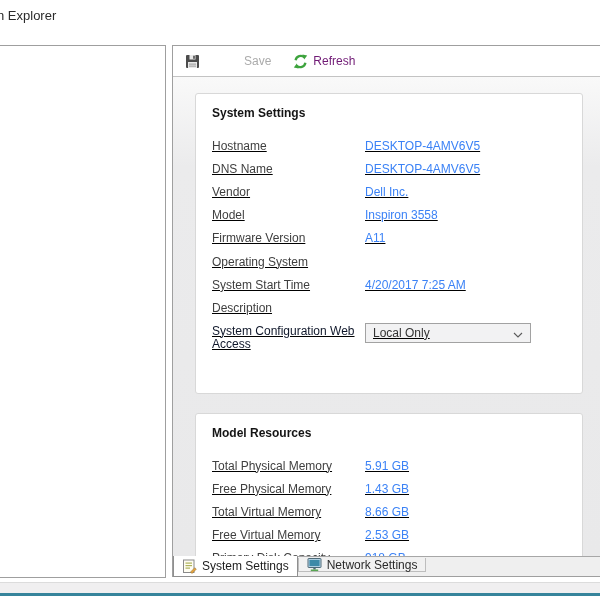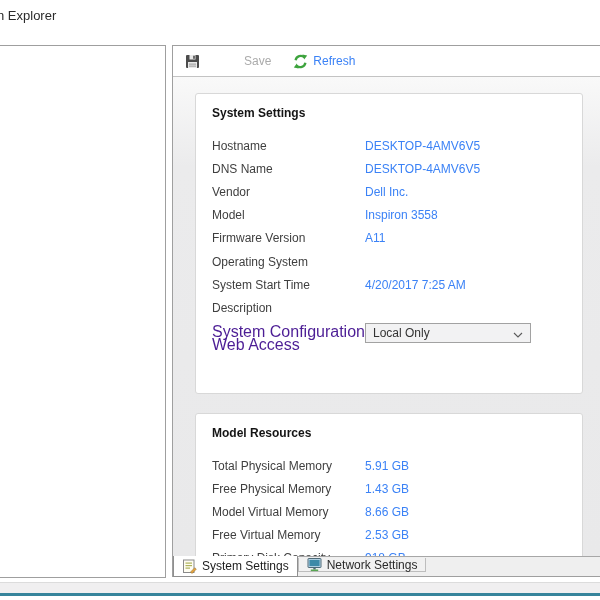--- a/index.html
+++ b/index.html
@@ -12,39 +12,39 @@
   
   .left-pane { position:absolute; left:-2px; top:45px; width:168px; height:533px;
     background:#ffffff; border:1px solid #9f9f9f; }
 
   
   .main-panel { position:absolute; left:172px; top:45px; width:432px; height:532px;
     background:#ffffff; border:1px solid #9f9f9f; border-right:none; display:flex; flex-direction:column; }
 
   .toolbar { height:31px; background:#ffffff; border-bottom:1px solid #c3c3c3;
     display:flex; align-items:center; padding-left:8px; gap:14px; flex:0 0 auto; }
-  .tool-btn { display:flex; align-items:center; gap:5px; font-size:12px; color:#3b82f6;
+  .tool-btn { display:flex; align-items:center; gap:5px; font-size:12px; color:#701a75;
     background:transparent; border:none; padding:3px 4px; cursor:pointer; }
   .tool-btn.disabled { color:#ababab; cursor:default;gap:44px; }
   .tool-btn svg { display:block; }
 
   .content { flex:1 1 auto; overflow:hidden; position:relative;
     background:linear-gradient(180deg,#f9f9f9 0px,#ebebec 90px,#e9e9ea 100%); }
 
   .card { position:absolute; left:22px; width:388px; background:#ffffff;
     border:1px solid #d8d8d8; border-radius:3px; }
   .card-settings { top:16px; height:301px; }
   .card-resources { top:336px; height:280px; }
   .card-title { font-size:12px; font-weight:bold; color:#141414; padding:12px 16px 0 16px; }
-  .rows { margin-top:14px; padding:0 16px; }
+  .rows { margin-top:14px; padding:0 16px;text-decoration:underline; }
   .row { display:flex; height:23.2px; align-items:center; }
   .row .lbl { width:153px; flex:0 0 153px; font-size:12px; color:#3f3f3f; }
   .row .val { font-size:12px; color:#3b82f6; }
   .row-webaccess { display:flex; margin-top:3px; align-items:flex-start; }
-  .row-webaccess .lbl { width:153px; flex:0 0 153px; font-size:16px; color:#4c1d95; line-height:13px; padding-top:2px; }
+  .row-webaccess .lbl { width:153px; flex:0 0 153px; font-size:12px; color:#0f172a; line-height:13px; padding-top:2px; }
   .dropdown { width:166px; height:20px; background:#f2f2f3; border:1px solid #a2a2a2;
     display:flex; align-items:center; justify-content:space-between; padding:0 7px; cursor:default; }
   .dropdown .dd-val { font-size:12px; color:#333333; }
 
   
   .tabstrip { flex:0 0 auto; height:20px; background:#efefef; border-top:1px solid #a7a7a7;
     display:flex; align-items:stretch; position:relative; }
   .tab { display:flex; align-items:center; gap:5px; font-size:12px; color:#1c1c1c;
     padding:0 8px; cursor:pointer; }
   .tab.active { position:relative; top:-1px; height:21px; background:#ffffff;
@@ -166,21 +166,21 @@
             <span class="lbl">Total Physical Memory</span>
             <span class="val">5.91 GB</span>
           </div>
 
           <div class="row">
             <span class="lbl">Free Physical Memory</span>
             <span class="val">1.43 GB</span>
           </div>
 
           <div class="row">
-            <span class="lbl">Model Virtual Memory</span>
+            <span class="lbl">Total Virtual Memory</span>
             <span class="val">8.66 GB</span>
           </div>
 
           <div class="row">
             <span class="lbl">Free Virtual Memory</span>
             <span class="val">2.53 GB</span>
           </div>
 
           <div class="row">
             <span class="lbl">Primary Disk Capacity</span>

